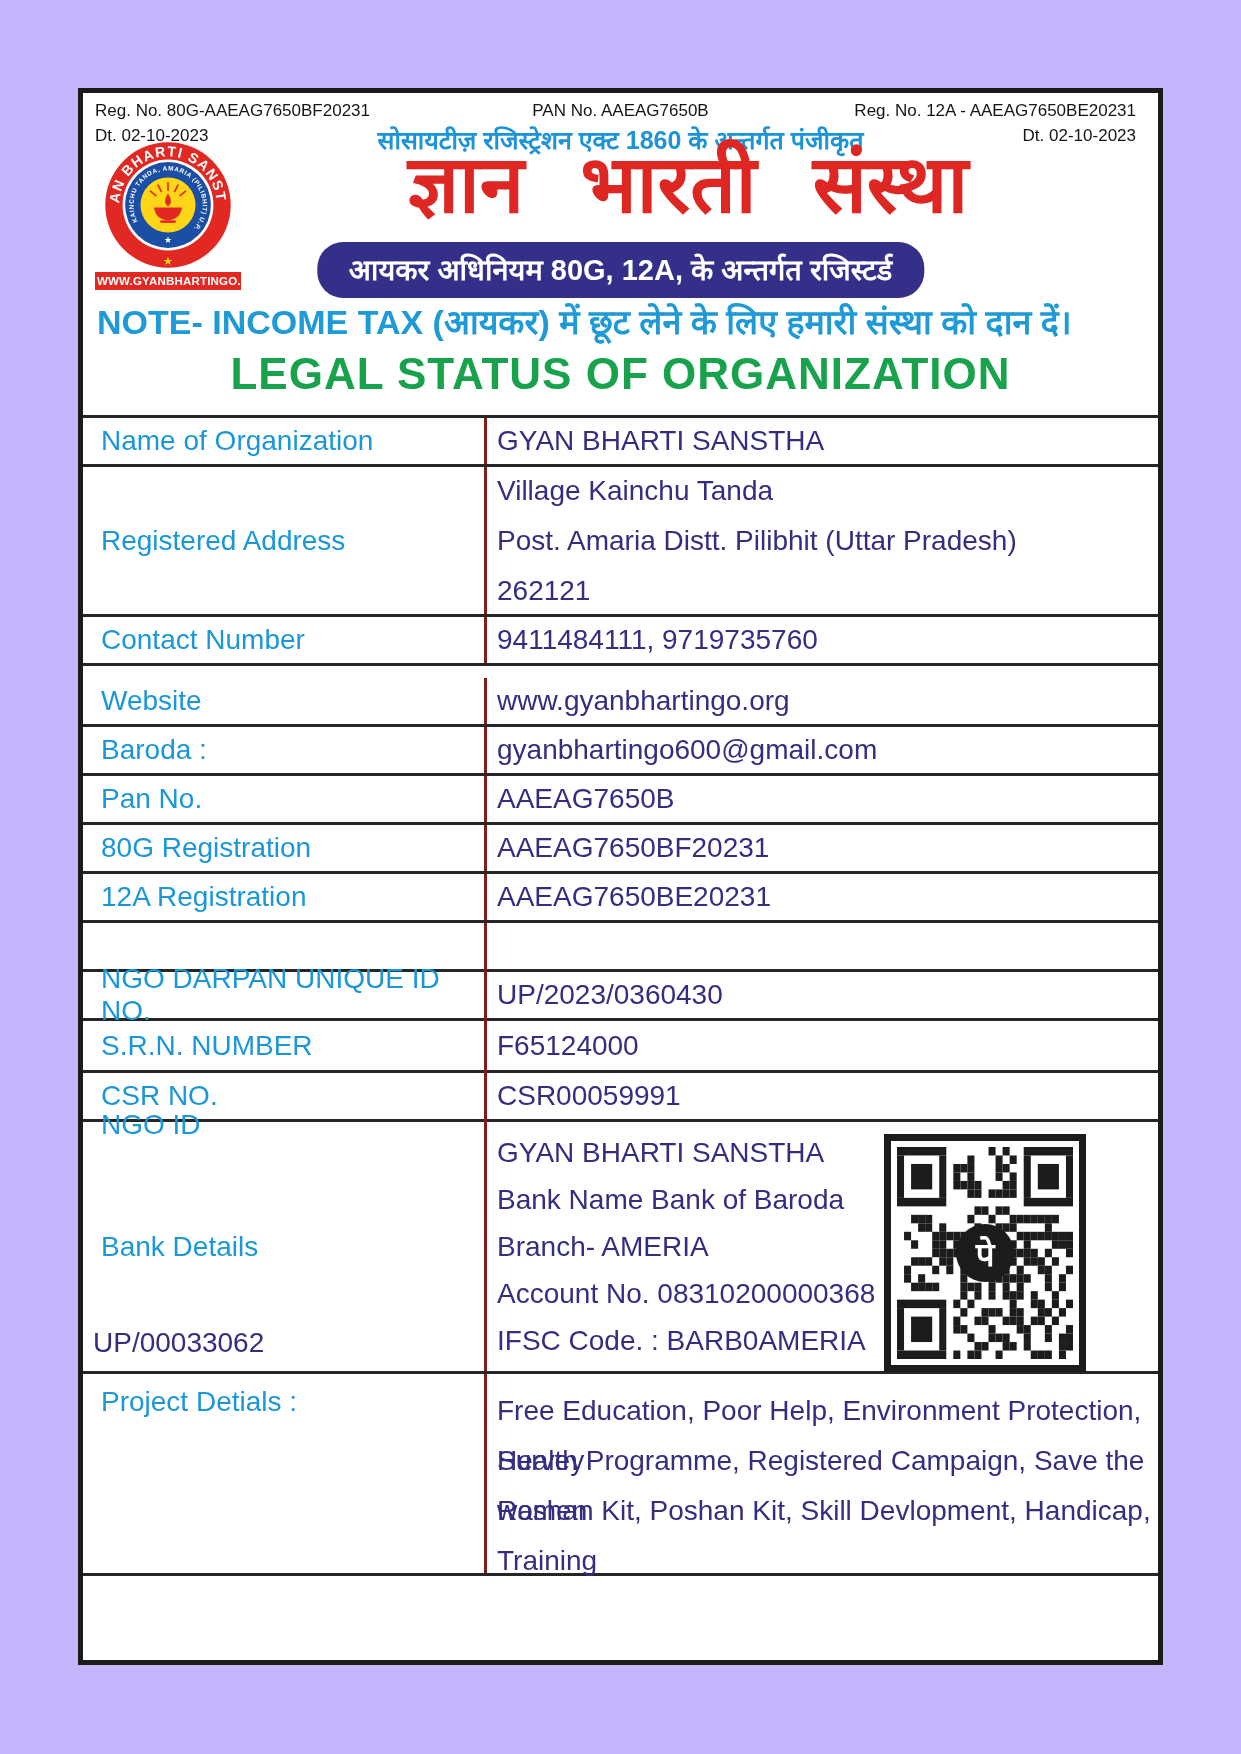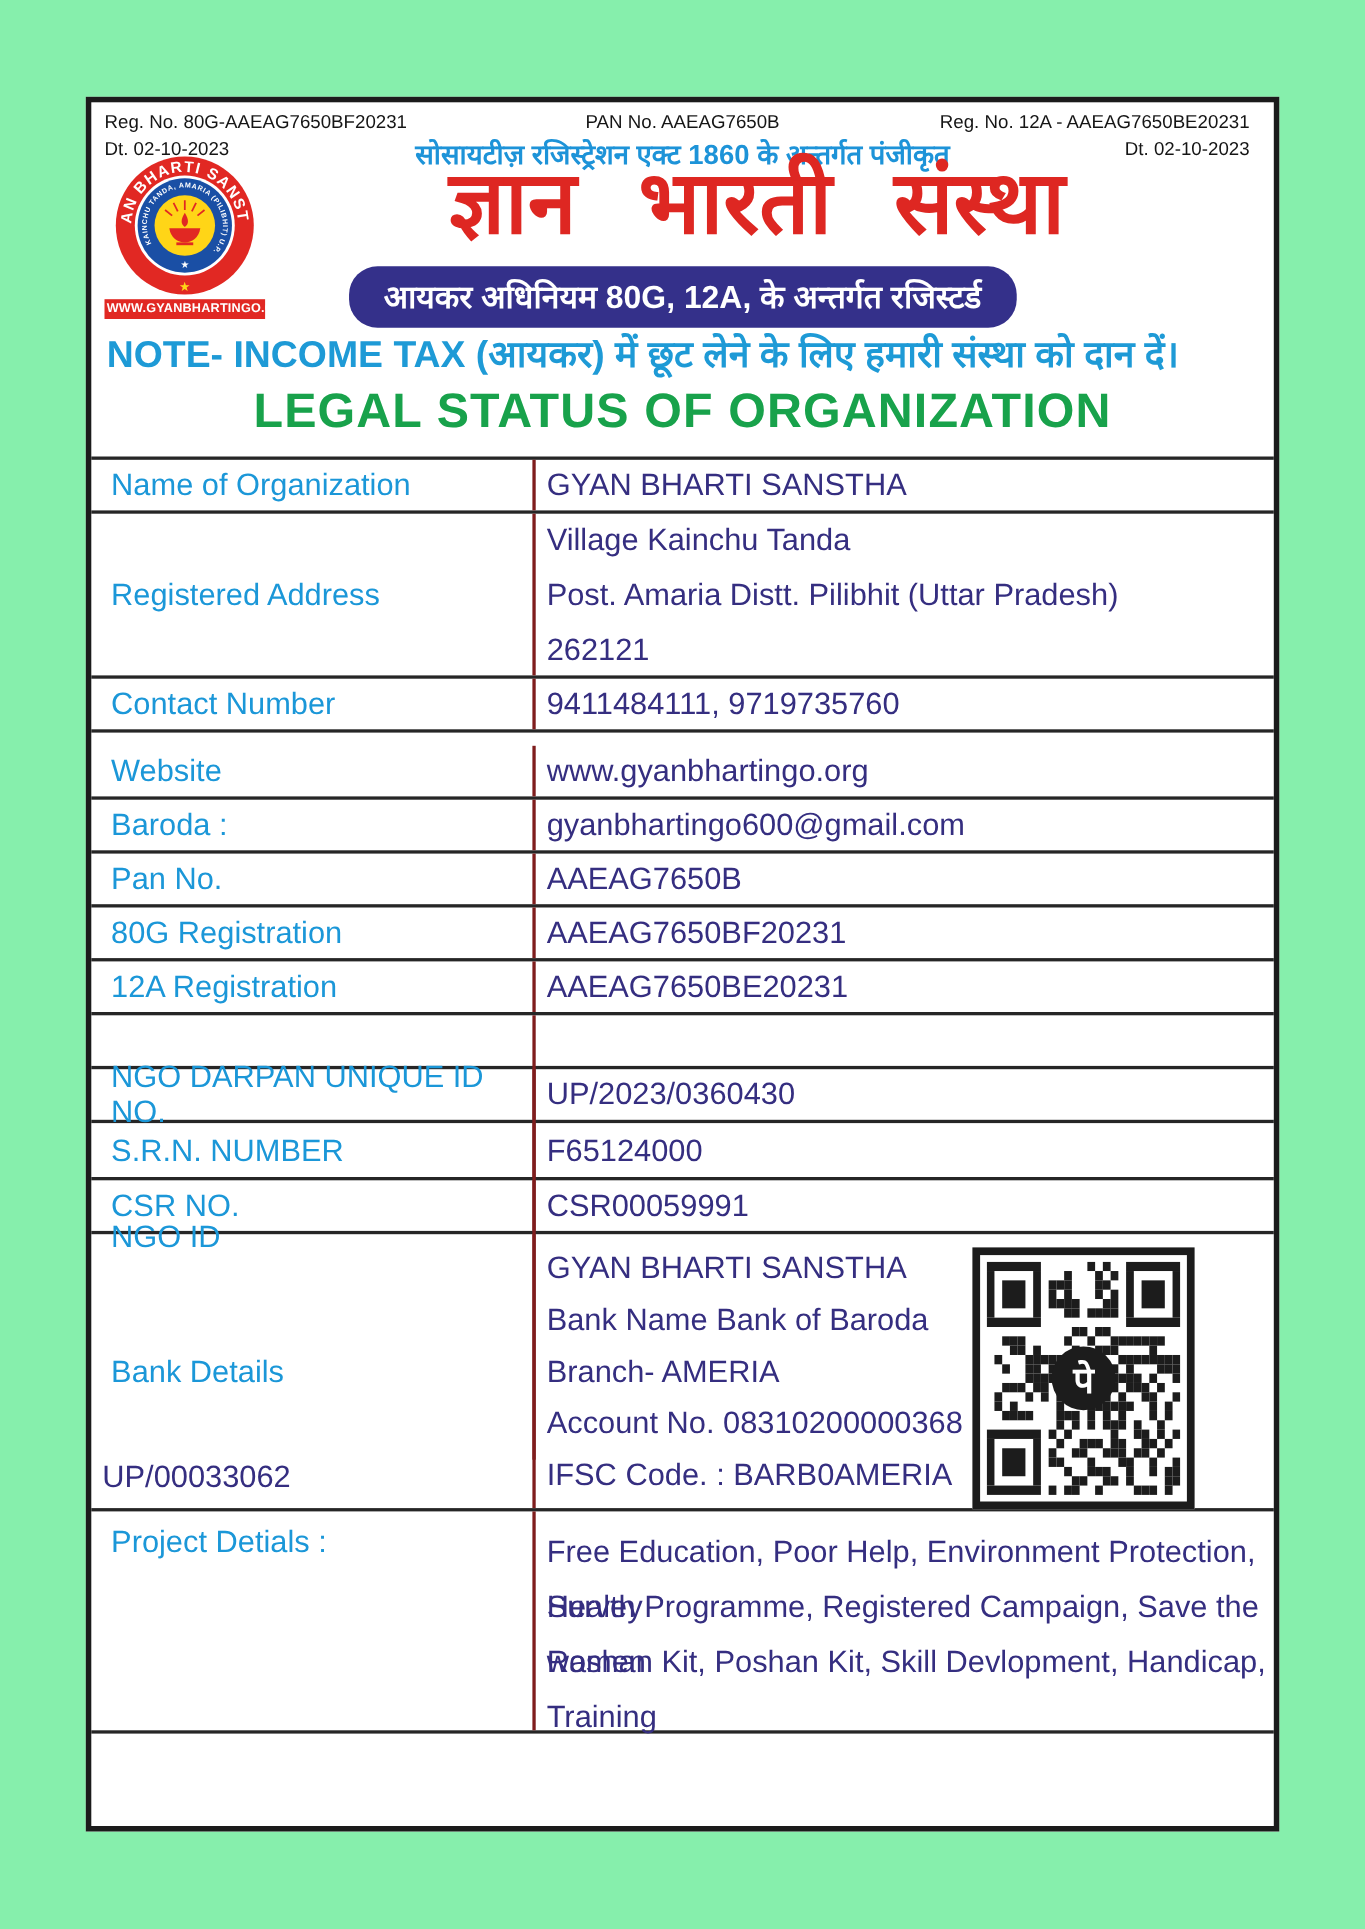--- a/index.html
+++ b/index.html
@@ -1,17 +1,17 @@
 <!DOCTYPE html>
 <html><head>
 <meta charset="utf-8">
 <style>
   html,body{margin:0;padding:0;background:#ffffff;}
   body{font-family:"Liberation Sans","DejaVu Sans",sans-serif;}
-  #page{position:relative;width:1241px;height:1754px;background:#86efac;overflow:hidden;}
+  #page{position:relative;width:1241px;height:1754px;background:#c4b5fd;overflow:hidden;}
   #frame{position:absolute;left:78px;top:88px;width:1085px;height:1577px;border:5px solid #1b1b1b;box-sizing:border-box;background:#fff;}
 
   
   .reg-left{position:absolute;left:12px;top:6px;font-size:17px;color:#151515;line-height:1.45;}
   .reg-right{position:absolute;right:22px;top:6px;font-size:17px;color:#151515;line-height:1.45;text-align:right;}
   .pan-center{position:absolute;left:0;right:0;top:8px;text-align:center;font-size:17px;color:#151515;}
   .society-line{position:absolute;left:0;right:0;top:29px;text-align:center;font-size:25px;font-weight:bold;color:#1d93d8;}
   .org-title{position:absolute;left:135px;right:0;top:48px;text-align:center;font-size:80px;line-height:1.1;font-weight:bold;color:#de2722;word-spacing:34px;white-space:nowrap;}
   .pill{position:absolute;left:50%;top:149px;transform:translateX(-50%);background:#34308a;color:#ffffff;font-size:29px;font-weight:bold;padding:7px 32px 10px 32px;border-radius:26px;white-space:nowrap;}
   .logo-wrap{position:absolute;left:12px;top:48px;width:146px;text-align:center;}

